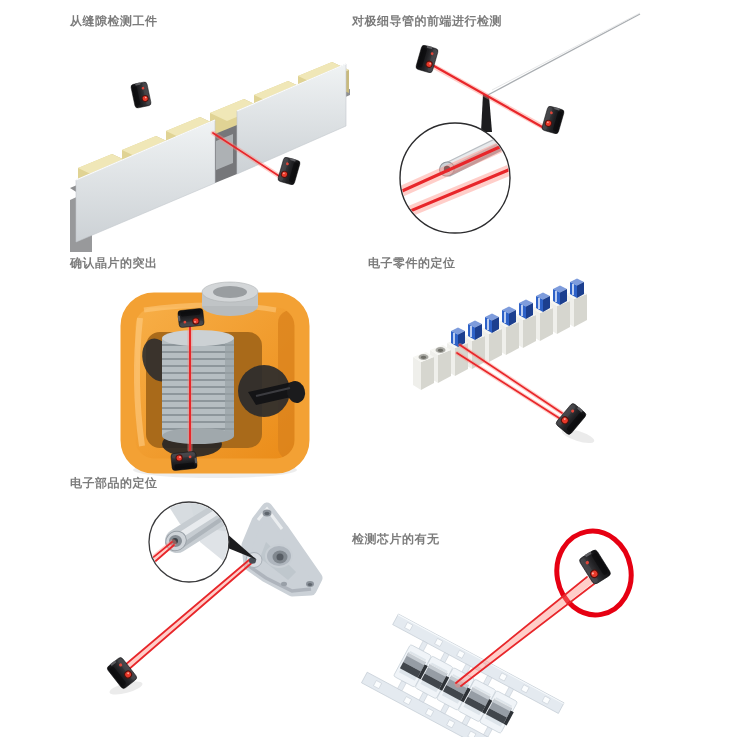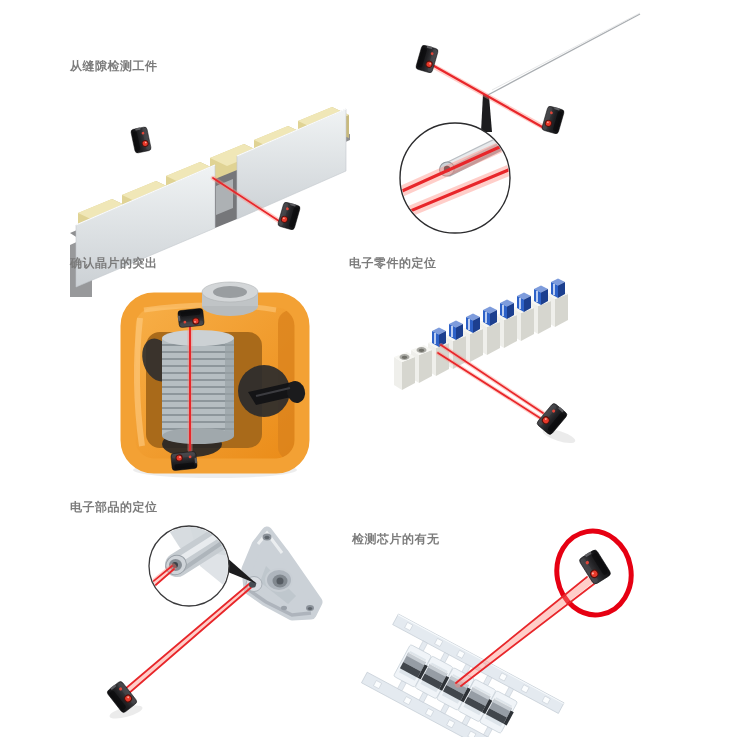--- a/index.html
+++ b/index.html
@@ -48,21 +48,21 @@
       <rect x="5" y="3" width="8" height="46" rx="4" fill="#4e4e52" opacity=".5"></rect>
       <rect x="16" y="0" width="11" height="4.5" rx="1.5" fill="#5c5c60"></rect>
       <circle cx="13" cy="35" r="7.2" fill="#54100b"></circle>
       <circle cx="13" cy="35" r="5.2" class="lens-core"></circle>
       <circle cx="11.4" cy="33.2" r="1.7" fill="#ffb3a6" opacity=".95"></circle>
       <circle cx="13" cy="13" r="2.8" fill="#e0463a"></circle>
     </symbol>
   </defs>
 </svg>
 
-<div class="cell" style="left:70px;top:10px;width:280px;height:242px;margin-top:45px;">
+<div class="cell" style="left:70px;top:10px;width:280px;height:242px;">
   <svg class="art" viewBox="0 0 280 242">
     <g>
       <polygon points="0,178 254,69 287,82 28,196" fill="#8e8f91"></polygon>
 
       <g>
         <polygon points="42,144 59,152 59,175 42,168" fill="#c8ba7e"></polygon>
           <polygon points="8,158 42,144 42,168 8,182" fill="#e0d394"></polygon>
           <polygon points="8,158 42,144 59,152 25,166" fill="#f0e7b7"></polygon>
         <polygon points="86,126 103,134 103,157 86,150" fill="#c8ba7e"></polygon>
           <polygon points="52,140 86,126 86,150 52,164" fill="#e0d394"></polygon>
@@ -132,20 +132,21 @@
         <line x1="98" y1="165" x2="190" y2="119" stroke="#969da3" stroke-width="3" opacity=".8" stroke-linecap="round"></line>
         <ellipse cx="95" cy="159" rx="7.5" ry="7" transform="rotate(-26 95 159)" fill="#cdd2d6" stroke="#8d949a" stroke-width="1"></ellipse>
         <circle cx="95" cy="159" r="3.2" fill="#33383c"></circle>
         <line class="laser-glow" stroke-width="11" x1="30" y1="190" x2="180" y2="123"></line>
         <line class="laser" stroke-width="3.2" x1="28" y1="191" x2="181" y2="122"></line>
         <line class="laser-glow" stroke-width="11" x1="22" y1="216" x2="172" y2="154"></line>
         <line class="laser" stroke-width="3.2" x1="20" y1="217" x2="173" y2="153"></line>
       </g>
     </g>
   </svg>
+  <div class="caption">对极细导管的前端进行检测</div>
 </div>
 
 <div class="cell" style="left:70px;top:252px;width:280px;height:242px;text-decoration:underline;">
   <svg class="art" viewBox="0 0 280 242">
     <g>
       <ellipse cx="145" cy="218" rx="82" ry="8" fill="#000000" opacity=".07"></ellipse>
       <rect x="58" y="48" width="174" height="166" rx="26" fill="url(#gorange)" stroke="#d77f15" stroke-width="1"></rect>
       <rect x="208" y="58" width="26" height="150" rx="13" fill="#d9821c" opacity=".75"></rect>
       <rect x="76" y="80" width="116" height="116" rx="14" fill="#a96a1a"></rect>
       <ellipse cx="88" cy="108" rx="15" ry="22" transform="rotate(-18 88 108)" fill="#2d2d2f" opacity=".9"></ellipse>
@@ -194,21 +195,21 @@
     <g transform="translate(121,66) rotate(-96) scale(0.5) translate(-20,-26)">
         <use href="#sym-sensor" width="40" height="52"></use>
       </g>
     <g transform="translate(114,209) rotate(84) scale(0.5) translate(-20,-26)">
         <use href="#sym-sensor" width="40" height="52"></use>
       </g>
   </svg>
   <div class="caption">确认晶片的突出</div>
 </div>
 
-<div class="cell" style="left:349px;top:252px;width:292px;height:242px;">
+<div class="cell" style="left:368px;top:252px;width:292px;height:242px;">
   <svg class="art" viewBox="0 0 292 242">
     <g>
 
       <g>
           <polygon points="206,47 219,42 219,68 206,75" fill="#d6d6cf"></polygon>
           <polygon points="198,42 206,47 206,75 198,70" fill="#efefeb"></polygon>
           <polygon points="198,42 211,37 219,42 206,47" fill="#f6f6f2"></polygon>
           <g>
             <polygon points="202,30 209,26.5 216,30 209,33.5" fill="#7e9cdc"></polygon>
             <polygon points="209,33.5 216,30 216,42 209,46" fill="#1c3f8f"></polygon>
@@ -315,21 +316,21 @@
       <line class="laser" stroke-width="1.7" x1="191" y1="166" x2="89" y2="101"></line>
     </g>
     <ellipse cx="210" cy="184" rx="17" ry="5" transform="rotate(18 210 184)" fill="#000000" opacity=".08"></ellipse>
     <g transform="translate(203,167) rotate(40) scale(0.55) translate(-20,-26)">
         <use href="#sym-sensor" width="40" height="52"></use>
       </g>
   </svg>
   <div class="caption">电子零件的定位</div>
 </div>
 
-<div class="cell" style="left:70px;top:496px;width:280px;height:241px;">
+<div class="cell" style="left:70px;top:472px;width:280px;height:241px;">
   <svg class="art" viewBox="0 0 280 241">
     <defs>
         <clipPath id="c5clip">
           <circle cx="119" cy="70" r="39"></circle>
         </clipPath>
       </defs>
     <g>
       <polygon points="197,36 213,57 247,106 241,118 222,119 196,105 179,93 177,73 187,49" fill="#cbd1d7" stroke="#cbd1d7" stroke-width="11" stroke-linejoin="round"></polygon>
       <polyline points="188,48 197,37 212,57" stroke="#eef1f3" stroke-width="3" fill="none" opacity=".9"></polyline>
       <polygon points="196,70 226,100 218,108 190,86" fill="#b8bfc6" opacity=".6"></polygon>

